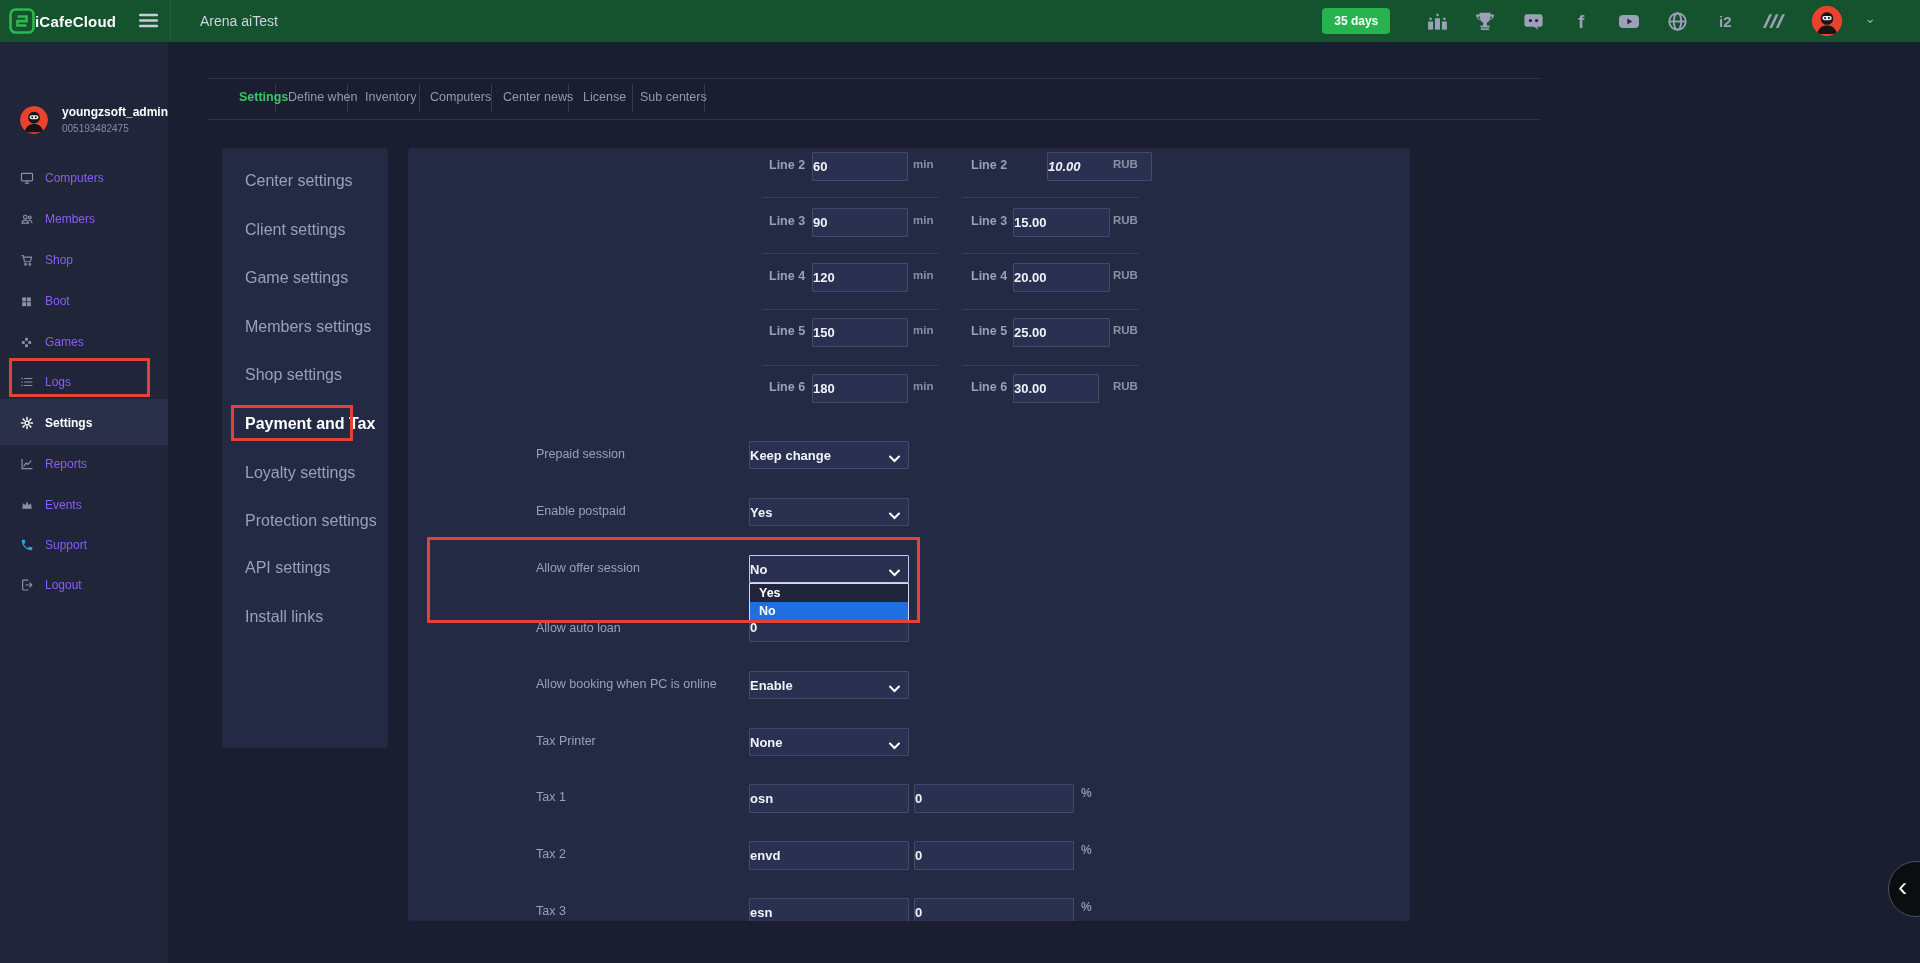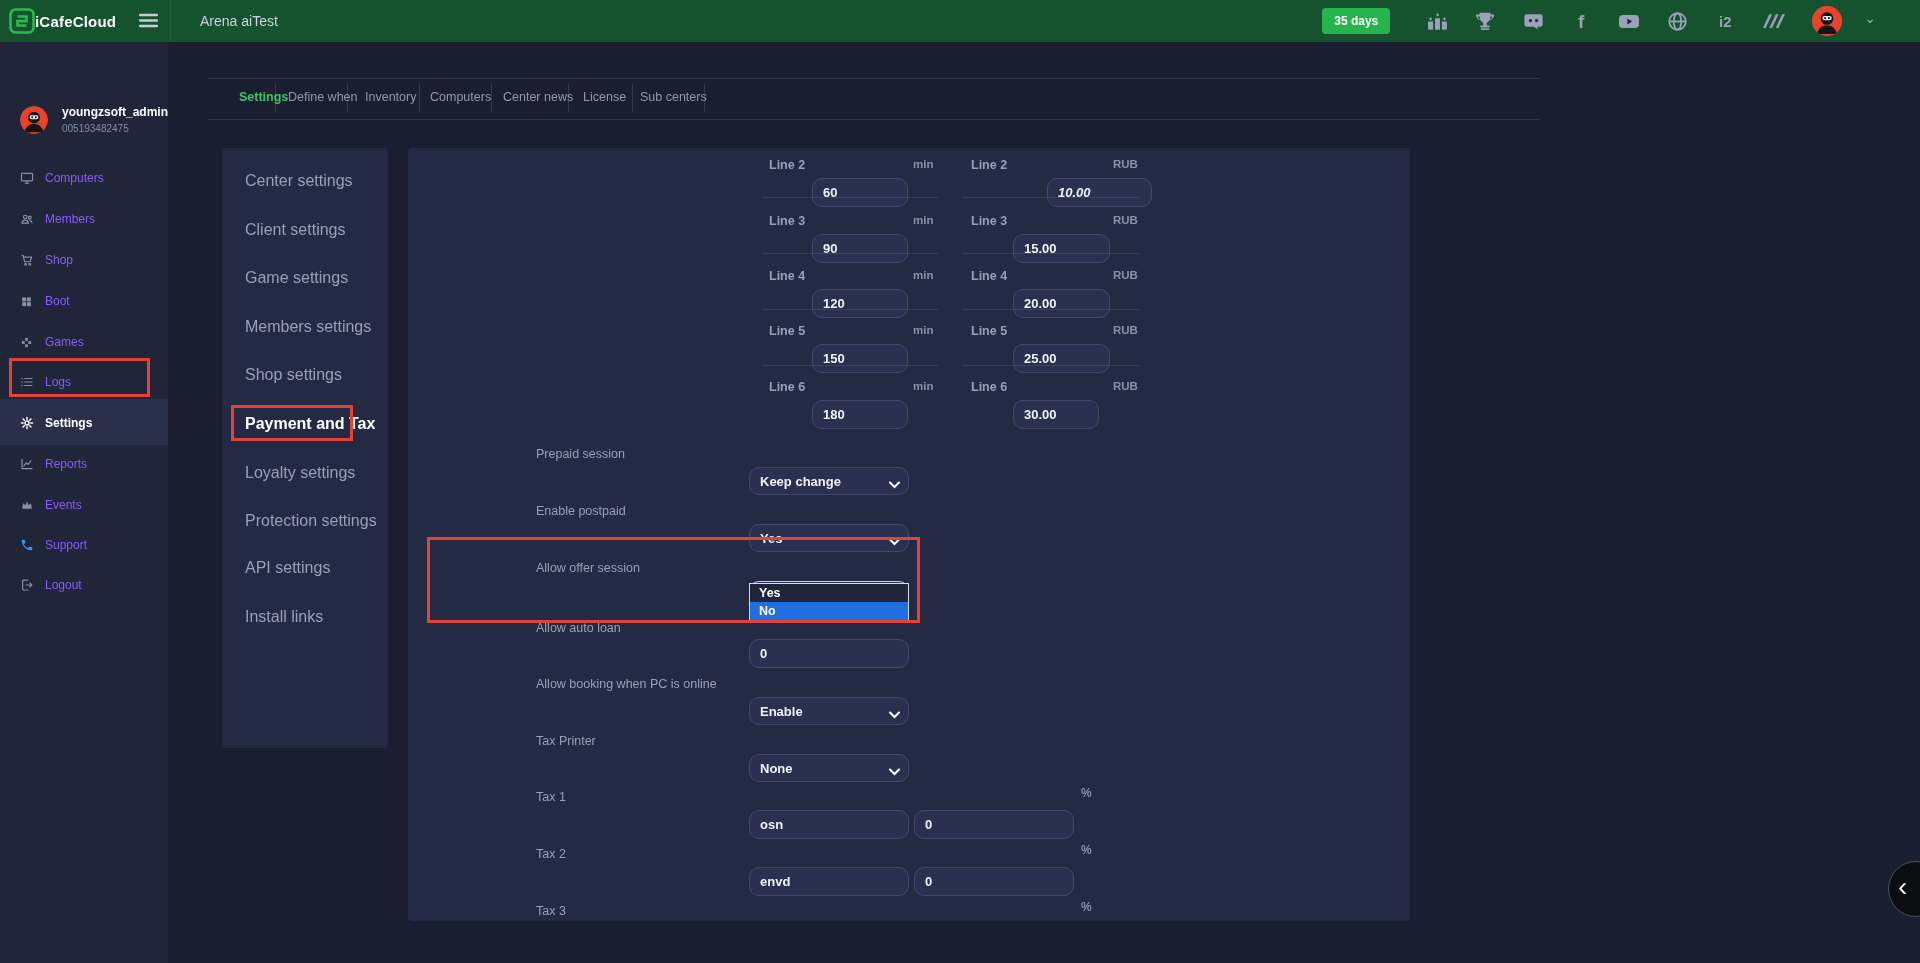--- a/index.html
+++ b/index.html
@@ -40,23 +40,23 @@
   .tab{top:90px;height:17px;color:#9299b0;font-size:12.5px;cursor:pointer;white-space:nowrap;}
   .tab.active{color:#3ec468;font-weight:bold;}
   .tab-div{top:84px;width:1px;height:28px;background:rgba(255,255,255,.12);}
   
   .panel{background:#242a43;border-radius:4px;}
   .smenu-item{left:23px;width:130px;height:18px;display:flex;align-items:center;
               color:#9aa0b8;font-size:16px;cursor:pointer;white-space:nowrap;}
   .smenu-item.active{color:#fff;font-weight:bold;}
   
   .flabel{color:#9aa0b8;font-size:12.5px;white-space:nowrap;}
-  .fld{background:#2a3150;border:1px solid #42496b;border-radius:10px;
+  .fld{background:#2a3150;border:1px solid #42496b;border-radius:1px;
        color:#f1f3fa;font-size:13px;font-weight:600;display:flex;align-items:center;
-       padding-left:10px;box-sizing:border-box;cursor:text;margin-top:26px;}
+       padding-left:0;box-sizing:border-box;cursor:text;}
   .sel{cursor:pointer;}
   .sel .car{position:absolute;right:8px;top:50%;margin-top:-4px;}
   .sel.focused{border:1.5px solid #bdc9f4;}
   .unit{color:#8b92a8;font-size:11.5px;font-weight:600;}
   .sep{height:1px;background:rgba(255,255,255,.09);}
   .optlist{background:#20253c;border:1px solid #d4d9ec;z-index:5;box-sizing:border-box;}
   .opt{height:18px;display:flex;align-items:center;padding-left:9px;color:#fff;
        font-size:12.5px;font-weight:600;cursor:pointer;}
   .opt.hl{background:#1f6fe0;}
   

